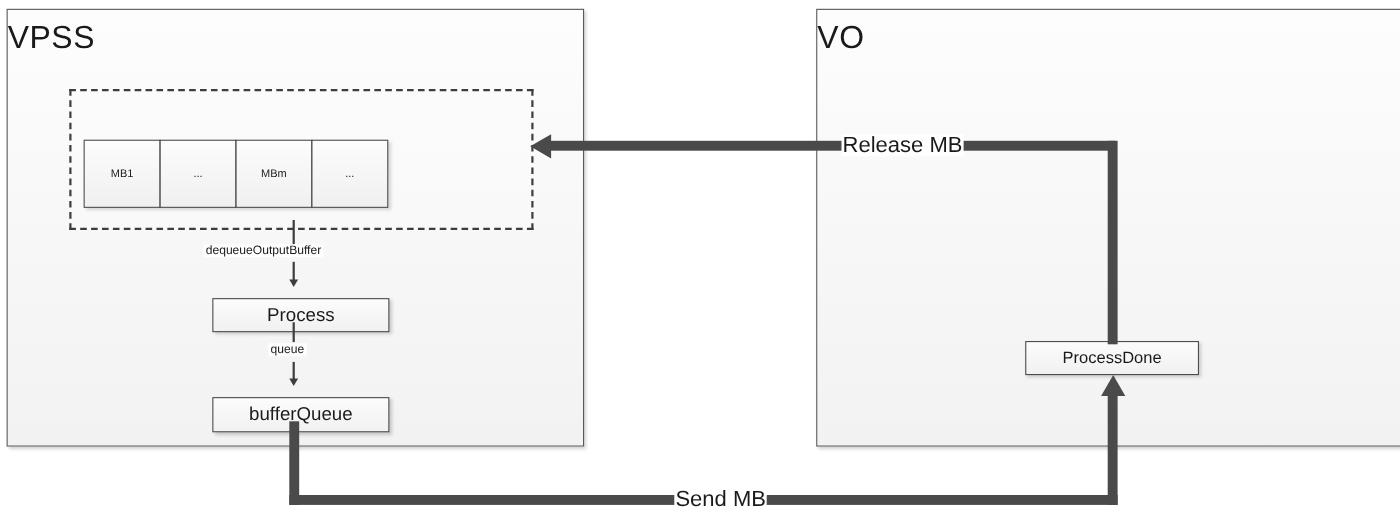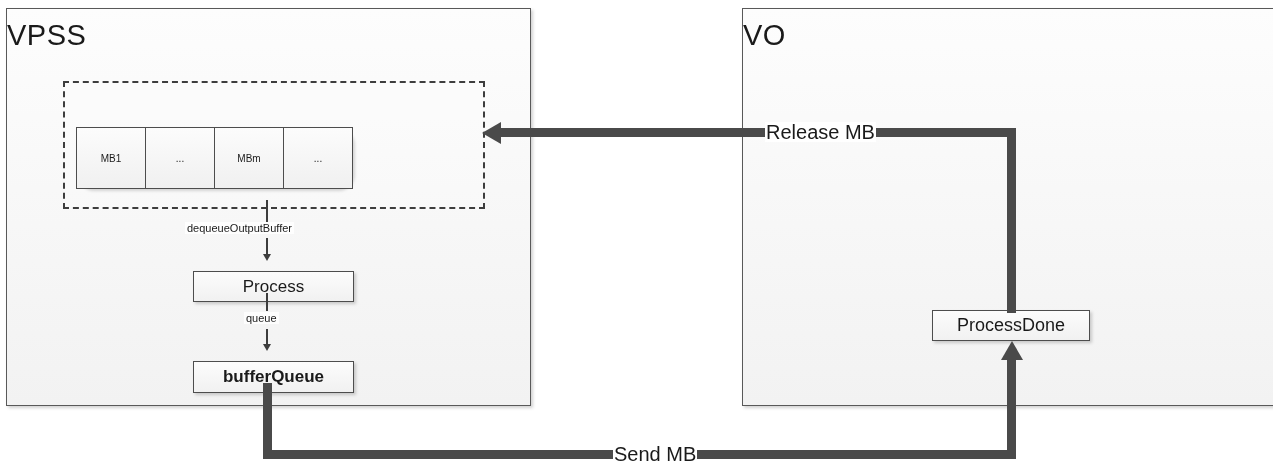--- a/index.html
+++ b/index.html
@@ -59,21 +59,20 @@
     text-align: center;
     font-size: 12px;
     color: #1a1a1a;
   }
   #mb-row {
     position: absolute;
     left: 11px;
     top: 44px;
     display: flex;
     box-shadow: 2px 2px 3px rgba(0,0,0,0.15);
-    border-radius: 16px;
   }
   .mb-cell {
     width: 70px;
     height: 62px;
     background: linear-gradient(180deg, #fcfcfc 0%, #f0f0f0 100%);
     border: 1px solid #4d4d4d;
     margin-left: -1px;
     display: flex;
     align-items: center;
     justify-content: center;
@@ -90,22 +89,22 @@
     border: 1px solid #4d4d4d;
     box-shadow: 2px 2px 3px rgba(0,0,0,0.18);
     display: flex;
     align-items: center;
     justify-content: center;
     font-size: 17px;
     color: #1a1a1a;
     box-sizing: border-box;
   }
   #process-box      { left: 186px; top: 262px; width: 161px; height: 31px; }
-  #bufferqueue-box  { left: 186px; top: 352px; width: 161px; height: 32px; font-weight: bold; }
-  #processdone-box  { left: 932px; top: 310px; width: 158px; height: 31px; font-size: 18px; }
+  #bufferqueue-box  { left: 186px; top: 352px; width: 161px; height: 32px; }
+  #processdone-box  { left: 932px; top: 310px; width: 158px; height: 31px; font-size: 15px; }
 
   
   .thin-line {
     position: absolute;
     background: #3d3d3d;
   }
   .edge-label {
     position: absolute;
     font-size: 11px;
     color: #1a1a1a;

